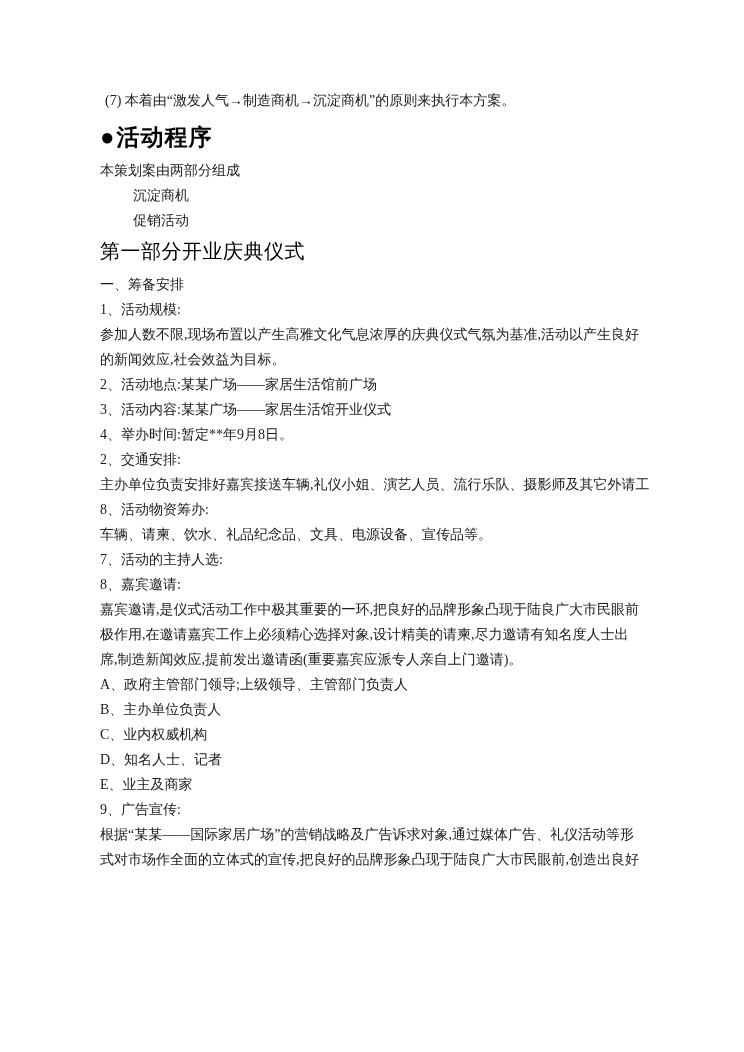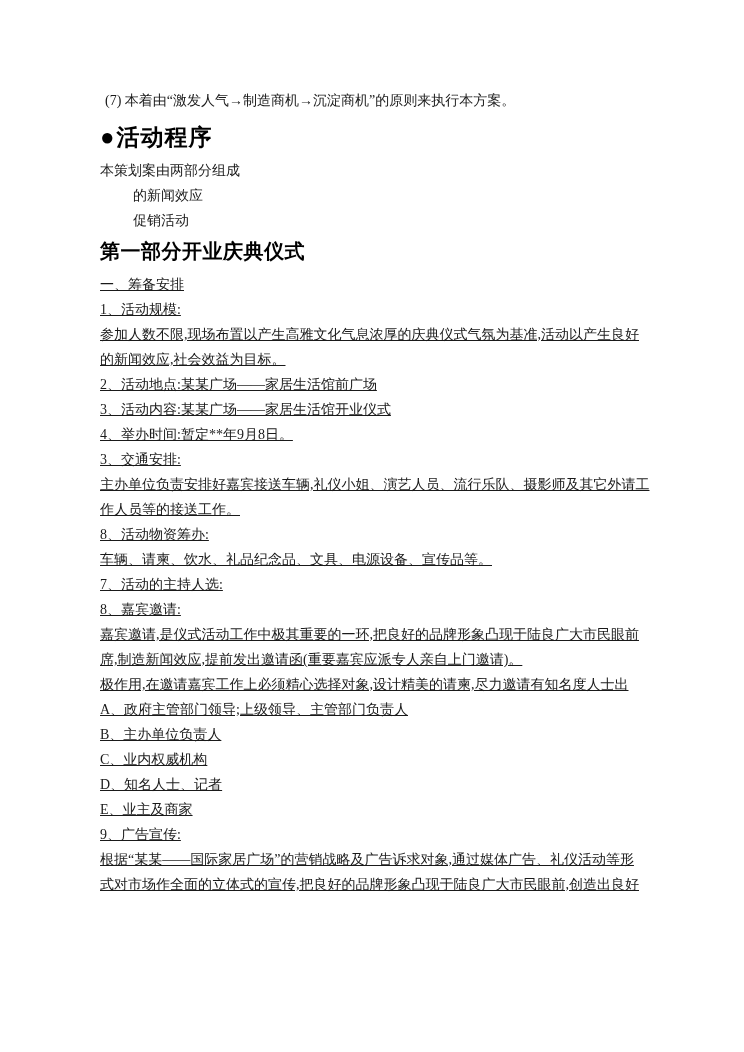--- a/index.html
+++ b/index.html
@@ -49,75 +49,73 @@
     line-height: 25px;
     height: 25px;
     padding-left: 33px;
     white-space: nowrap;
   }
   .h2 {
     margin-top: 3px;
     height: 31px;
     line-height: 31px;
     font-size: 20px;
-    font-weight: bold;
+    font-weight: normal;
     color: #000000;
     letter-spacing: 0.5px;
     white-space: nowrap;
   }
   .body-block {
     margin-top: 5px;
   }
   .line {
     font-size: 14px;
     line-height: 25px;
     height: 25px;
     white-space: nowrap;
-    text-decoration: underline;
   }
 </style>
 </head>
 <body>
 
 <div class="page">
 
   <div class="preamble">(7) 本着由“激发人气→制造商机→沉淀商机”的原则来执行本方案。</div>
 
   <div class="h1">
     <span class="bullet">●</span>
     <span>活动程序</span>
   </div>
 
   <div class="lead">本策划案由两部分组成</div>
 
-  <div class="sub-item">的新闻效应</div>
+  <div class="sub-item">沉淀商机</div>
 
   <div class="sub-item">促销活动</div>
 
   <div class="h2">第一部分开业庆典仪式</div>
 
   <div class="body-block">
 
   <div class="line">一、筹备安排</div>
       <div class="line">1、活动规模:</div>
       <div class="line">参加人数不限,现场布置以产生高雅文化气息浓厚的庆典仪式气氛为基准,活动以产生良好</div>
       <div class="line">的新闻效应,社会效益为目标。</div>
       <div class="line">2、活动地点:某某广场——家居生活馆前广场</div>
       <div class="line">3、活动内容:某某广场——家居生活馆开业仪式</div>
       <div class="line">4、举办时间:暂定**年9月8日。</div>
-      <div class="line">3、交通安排:</div>
+      <div class="line">2、交通安排:</div>
       <div class="line">主办单位负责安排好嘉宾接送车辆,礼仪小姐、演艺人员、流行乐队、摄影师及其它外请工</div>
-      <div class="line">作人员等的接送工作。</div>
       <div class="line">8、活动物资筹办:</div>
       <div class="line">车辆、请柬、饮水、礼品纪念品、文具、电源设备、宣传品等。</div>
       <div class="line">7、活动的主持人选:</div>
       <div class="line">8、嘉宾邀请:</div>
       <div class="line">嘉宾邀请,是仪式活动工作中极其重要的一环,把良好的品牌形象凸现于陆良广大市民眼前</div>
+      <div class="line">极作用,在邀请嘉宾工作上必须精心选择对象,设计精美的请柬,尽力邀请有知名度人士出</div>
       <div class="line">席,制造新闻效应,提前发出邀请函(重要嘉宾应派专人亲自上门邀请)。</div>
-      <div class="line">极作用,在邀请嘉宾工作上必须精心选择对象,设计精美的请柬,尽力邀请有知名度人士出</div>
       <div class="line">A、政府主管部门领导;上级领导、主管部门负责人</div>
       <div class="line">B、主办单位负责人</div>
       <div class="line">C、业内权威机构</div>
       <div class="line">D、知名人士、记者</div>
       <div class="line">E、业主及商家</div>
       <div class="line">9、广告宣传:</div>
       <div class="line">根据“某某——国际家居广场”的营销战略及广告诉求对象,通过媒体广告、礼仪活动等形</div>
       <div class="line">式对市场作全面的立体式的宣传,把良好的品牌形象凸现于陆良广大市民眼前,创造出良好</div>
     </div>
 

